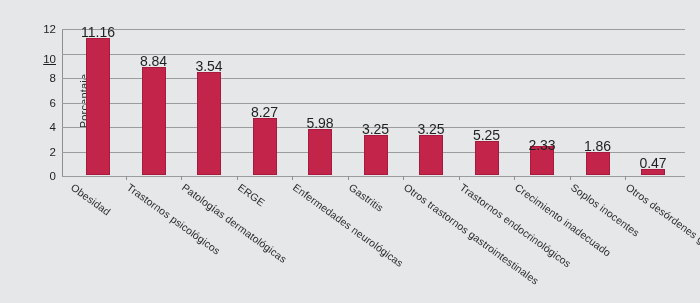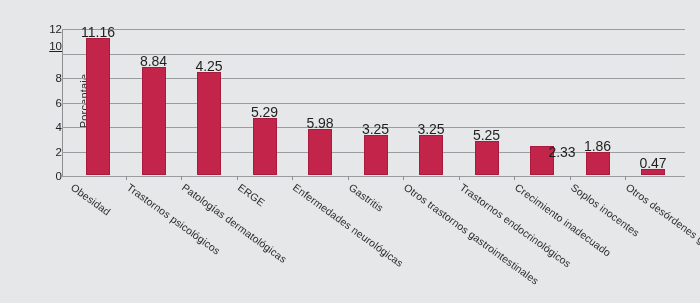--- a/index.html
+++ b/index.html
@@ -63,21 +63,21 @@
     position: absolute;
     left: 0;
     top: 147px;
     width: 623px;
     height: 1px;
     background: #8d9092;
   }
   .y-tick-label {
     position: absolute;
     right: 100%;
-    margin-right: 0;
+    margin-right: 6px;
     transform: translateY(-50%);
     font-size: 11.5px;
     color: #1f1f1f;
     white-space: nowrap;
   }
   .x-tick {
     position: absolute;
     top: 147px;
     width: 1px;
     height: 4px;
@@ -129,21 +129,21 @@
         <div class="gridline" style="top: 49px;"></div>
         <div class="gridline" style="top: 24.5px;"></div>
         <div class="gridline" style="top: 0px;"></div>
       </div>
     <div id="ytick-labels">
         <div class="y-tick-label" style="top: 147px;">0</div>
         <div class="y-tick-label" style="top: 122.5px;">2</div>
         <div class="y-tick-label" style="top: 98px;">4</div>
         <div class="y-tick-label" style="top: 73.5px;">6</div>
         <div class="y-tick-label" style="top: 49px;">8</div>
-        <div class="y-tick-label" style="top: 17px; text-decoration: underline;">10</div>
+        <div class="y-tick-label" style="top: 30px; text-decoration: underline;">10</div>
         <div class="y-tick-label" style="top: 0px;">12</div>
       </div>
     <div id="xticks">
         <div class="x-tick" style="left: 64px;"></div>
         <div class="x-tick" style="left: 119px;"></div>
         <div class="x-tick" style="left: 175px;"></div>
         <div class="x-tick" style="left: 230px;"></div>
         <div class="x-tick" style="left: 286px;"></div>
         <div class="x-tick" style="left: 341px;"></div>
         <div class="x-tick" style="left: 397px;"></div>
@@ -160,27 +160,27 @@
         <div class="bar" title="Gastritis: 3.25" style="left: 301.5px; height: 39.8125px;"></div>
         <div class="bar" title="Otros trastornos gastrointestinales: 3.25" style="left: 357px; height: 39.8125px;"></div>
         <div class="bar" title="Trastornos endocrinológicos: 2.79" style="left: 412.5px; height: 34.1775px;"></div>
         <div class="bar" title="Crecimiento inadecuado: 2.33" style="left: 468px; height: 28.5425px;"></div>
         <div class="bar" title="Soplos inocentes: 1.86" style="left: 523.5px; height: 22.785px;"></div>
         <div class="bar" title="Otros desórdenes genéticos: 0.47" style="left: 579px; height: 5.7575px;"></div>
       </div>
     <div id="bar-values">
         <div class="bar-value" style="left: 36px; top: -4.71px;">11.16</div>
         <div class="bar-value" style="left: 91.5px; top: 23.71px;">8.84</div>
-        <div class="bar-value" style="left: 147px; top: 29.4675px;">4.25</div>
-        <div class="bar-value" style="left: 202.5px; top: 75.0375px;">5.29</div>
+        <div class="bar-value" style="left: 147px; top: 29.4675px;">3.54</div>
+        <div class="bar-value" style="left: 202.5px; top: 75.0375px;">8.27</div>
         <div class="bar-value" style="left: 258px; top: 86.43px;">5.98</div>
         <div class="bar-value" style="left: 313.5px; top: 92.1875px;">3.25</div>
         <div class="bar-value" style="left: 369px; top: 92.1875px;">3.25</div>
         <div class="bar-value" style="left: 424.5px; top: 97.8225px;">5.25</div>
-        <div class="bar-value" style="left: 480px; top: 115px; margin-left: 20px;">2.33</div>
+        <div class="bar-value" style="left: 480px; top: 108px;">2.33</div>
         <div class="bar-value" style="left: 535.5px; top: 109.215px; text-align: center;">1.86</div>
         <div class="bar-value" style="left: 591px; top: 126.243px;">0.47</div>
       </div>
   </div>
 
   <div id="cat-labels">
       <div class="cat-label" style="left: 76px;">Obesidad</div>
       <div class="cat-label" style="left: 131.5px;">Trastornos psicológicos</div>
       <div class="cat-label" style="left: 187px;">Patologías dermatológicas</div>
       <div class="cat-label" style="left: 242.5px;">ERGE</div>

